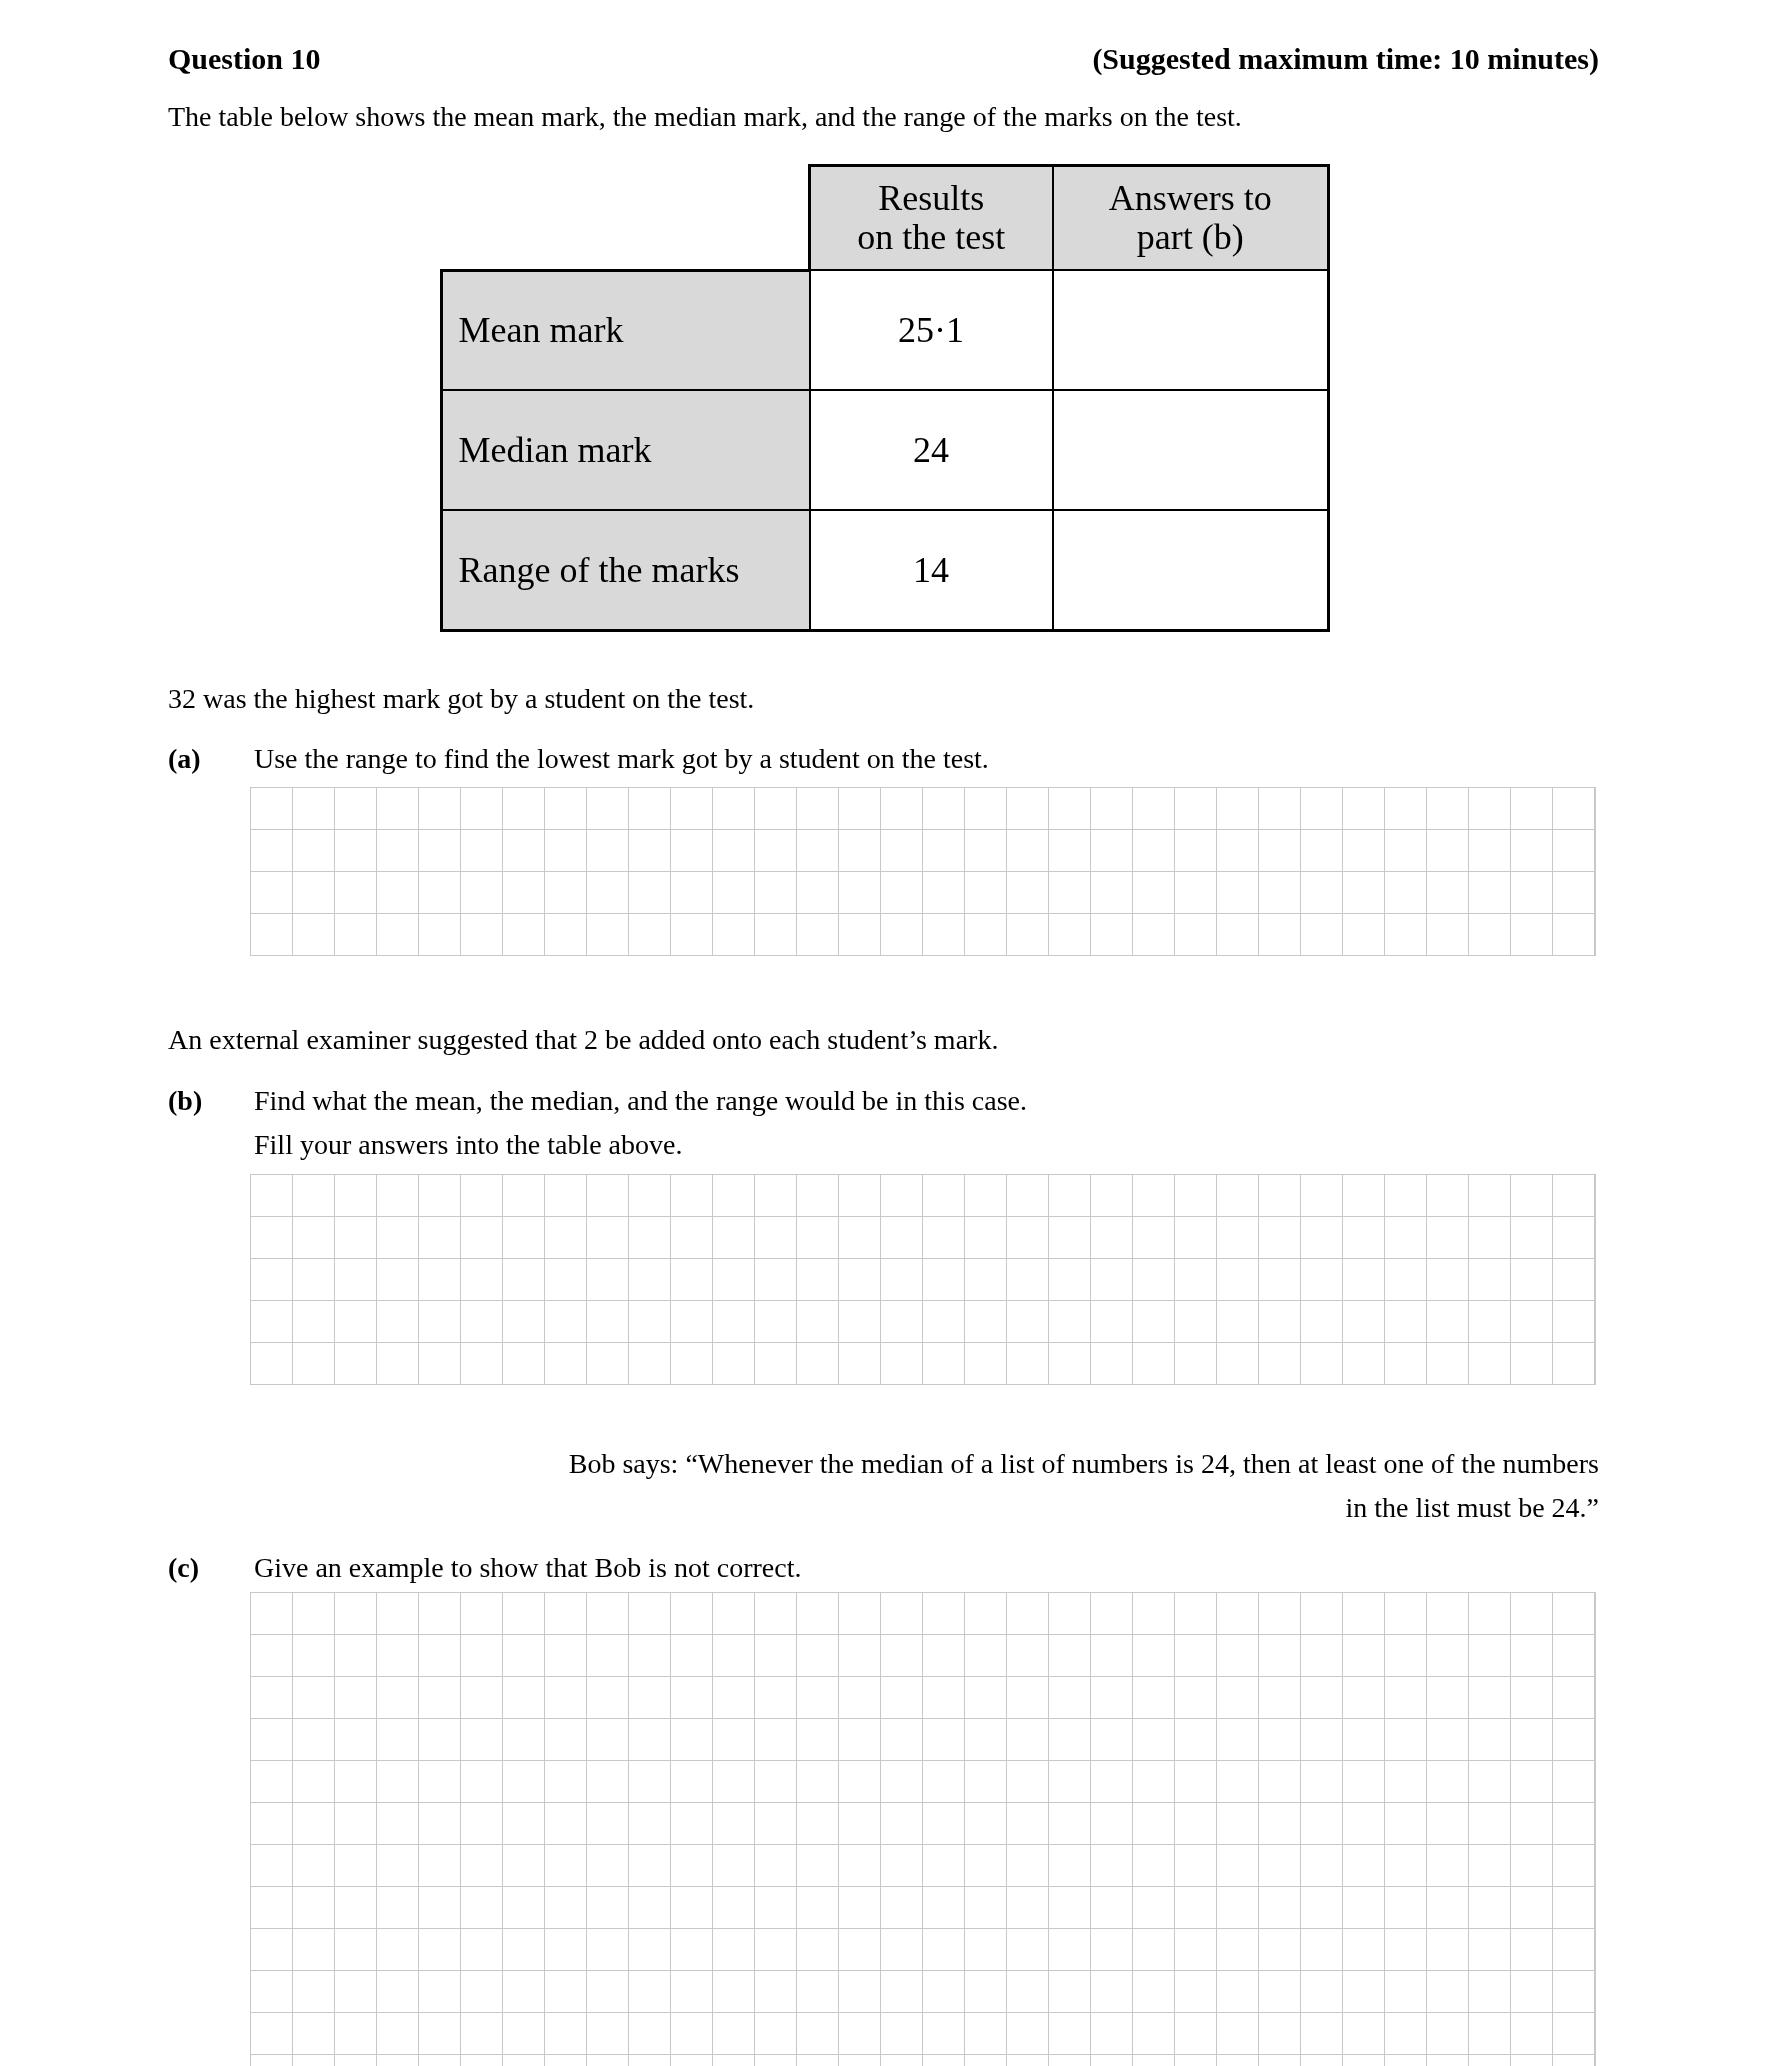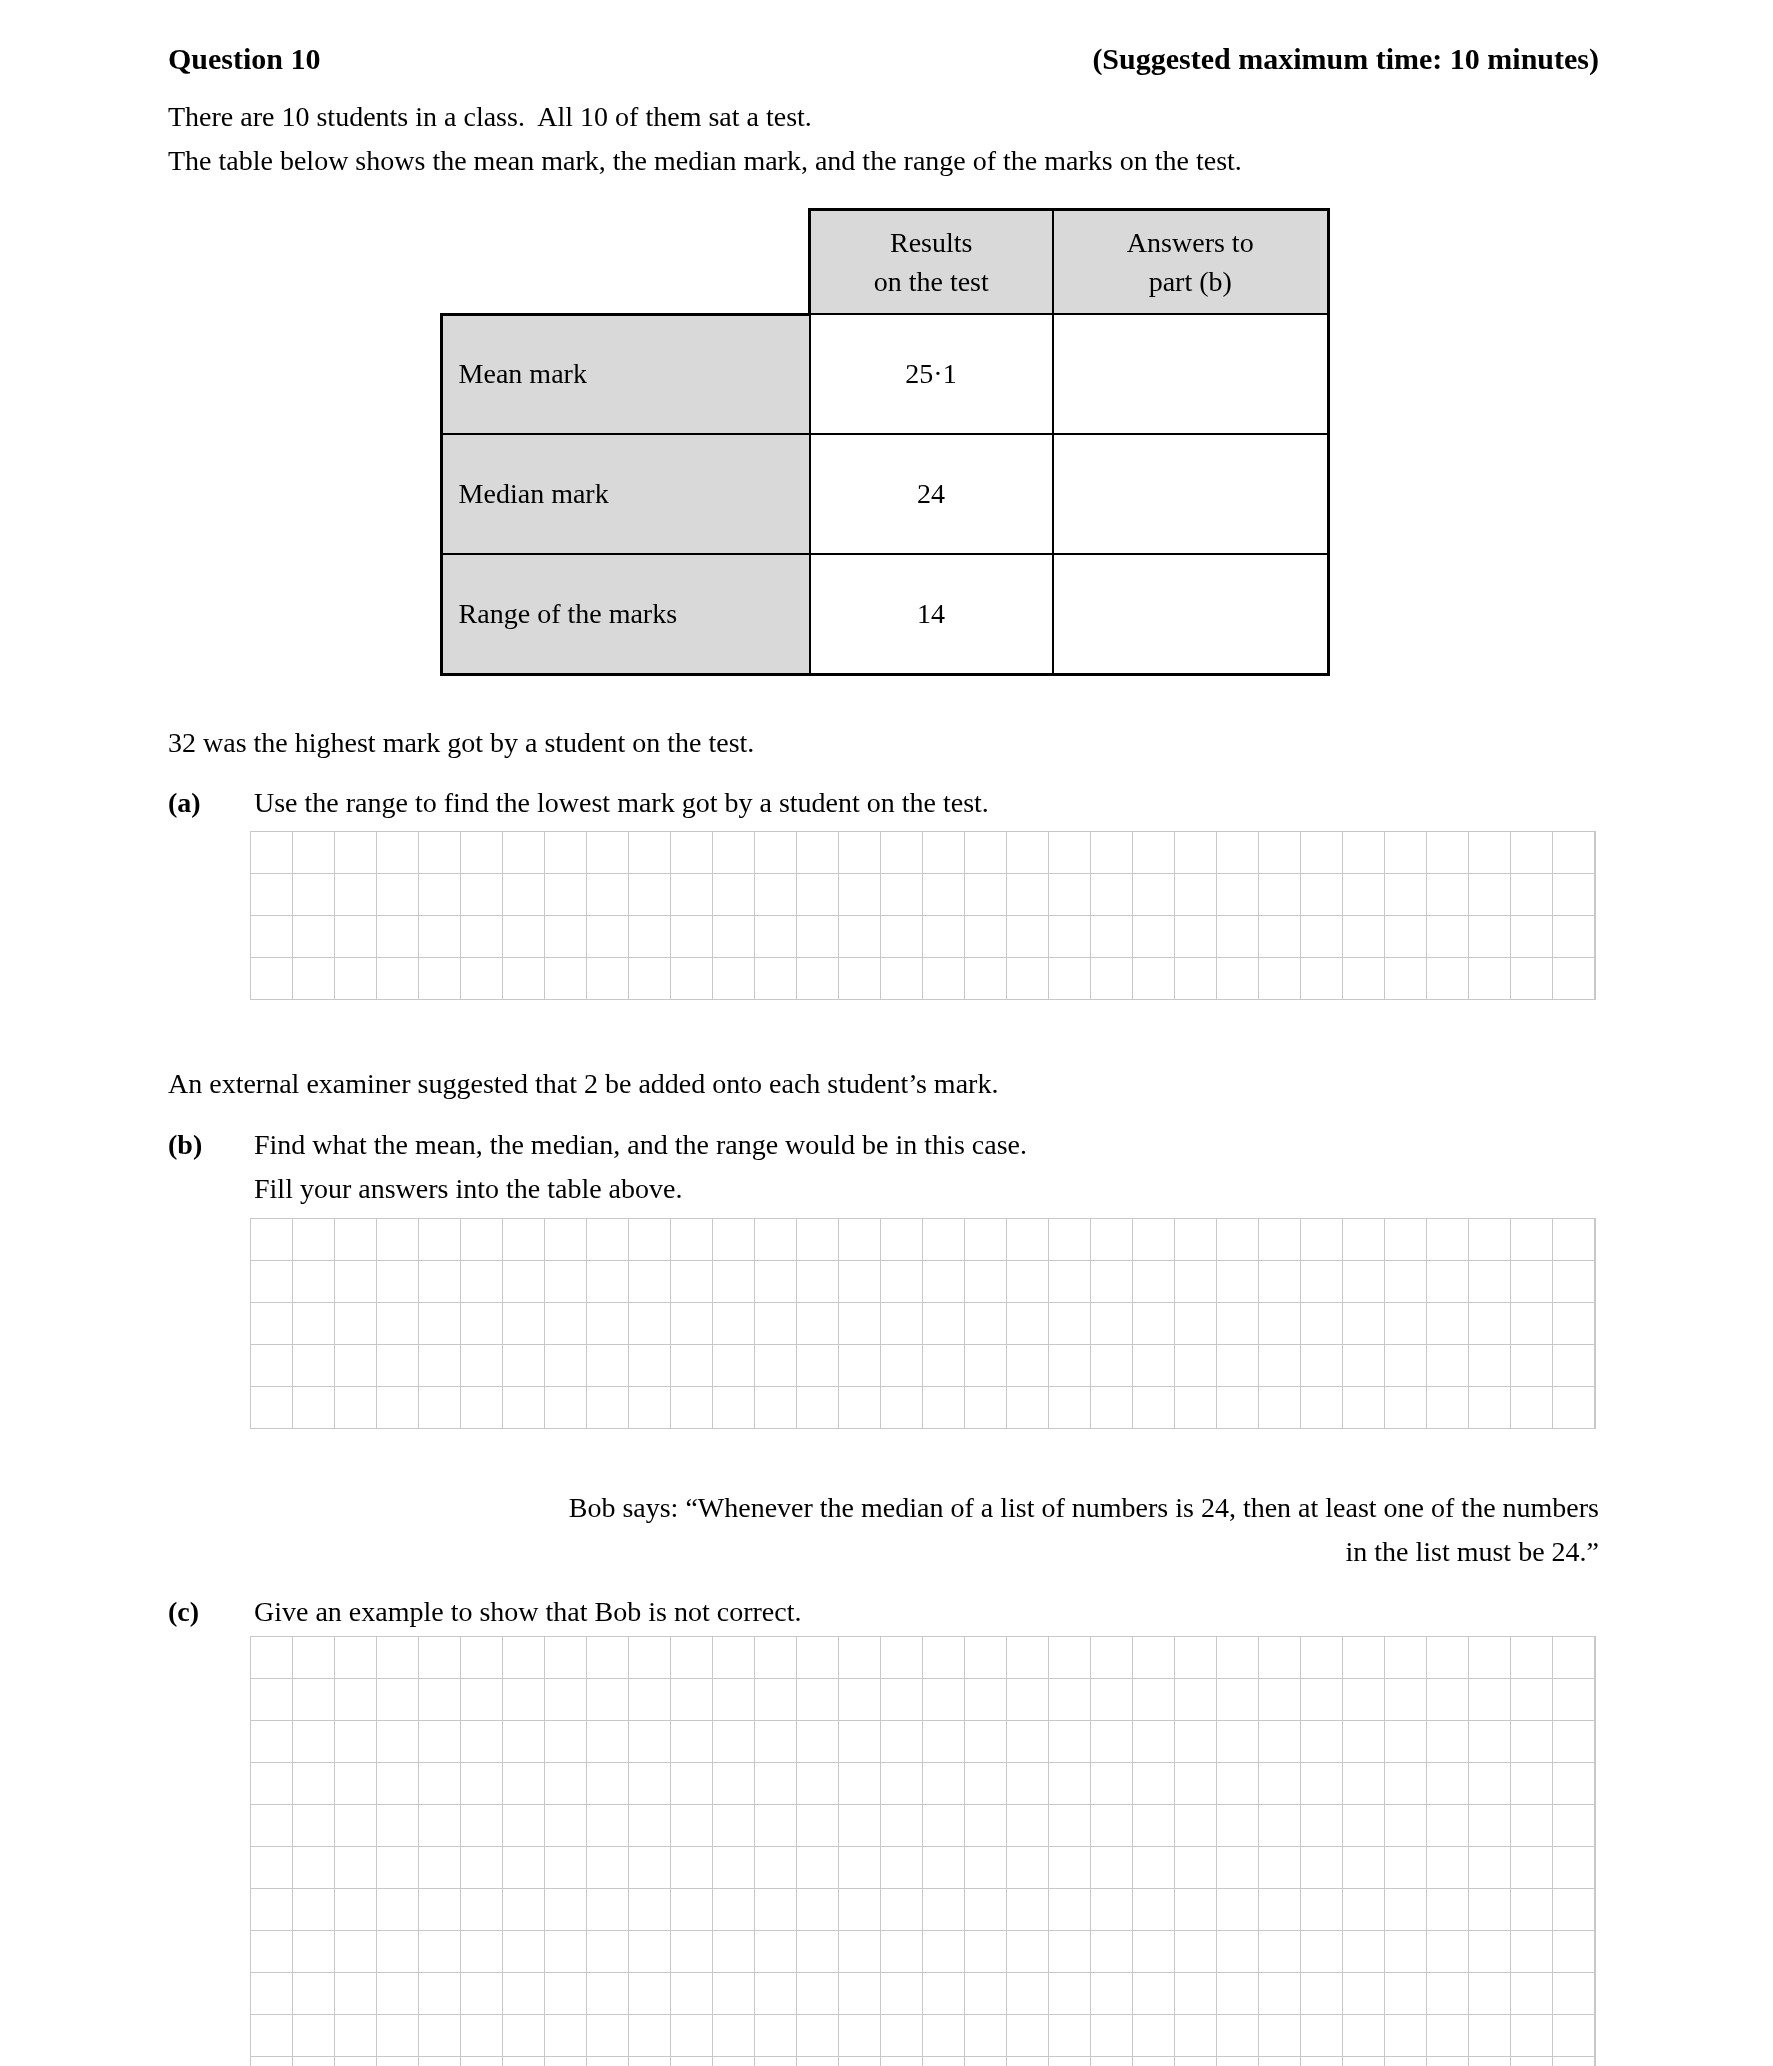--- a/index.html
+++ b/index.html
@@ -40,21 +40,21 @@
   .marks-table {
     border-collapse: collapse;
     margin: 25px 0 0 272px;
   }
   .marks-table th, .marks-table td {
     border: 2px solid var(--table-border);
     font-weight: normal;
     text-align: center;
     vertical-align: middle;
     padding: 0;
-    font-size: 28px;
+    font-size: 36px;
   }
   .marks-table .corner { border: none; background: transparent; }
   .c1 { width: 368px; }
   .c2 { width: 243px; }
   .c3 { width: 276px; }
   tr.hdr-row { height: 105px; }
   tr.data-row { height: 120px; }
   th.hdr { background: var(--cell-gray); }
   th.hdr { border-top-width: 3.9px; }
   th.hdr-results { border-left-width: 3.9px; }
@@ -104,21 +104,20 @@
 <body>
 
 <div class="page">
 
   <div class="header-row">
     <span>Question 10</span>
     <span>(Suggested maximum time: 10 minutes)</span>
   </div>
 
   <div class="intro">
-    <div class="line prewrap">There are 10 students in a class.  All 10 of them sat a test.</div>
     <div class="line"><span>The table below shows the </span><b>mean</b><span> mark, the </span><b>median</b><span> mark, and the </span><b>range</b><span> of the marks on the test.</span></div>
   </div>
 
   <table class="marks-table">
     <tbody>
         <tr class="hdr-row">
       <td class="c1 corner"></td>
       <th class="c2 hdr hdr-results">
         <span class="thline">Results</span>
         <span class="thline">on the test</span>

